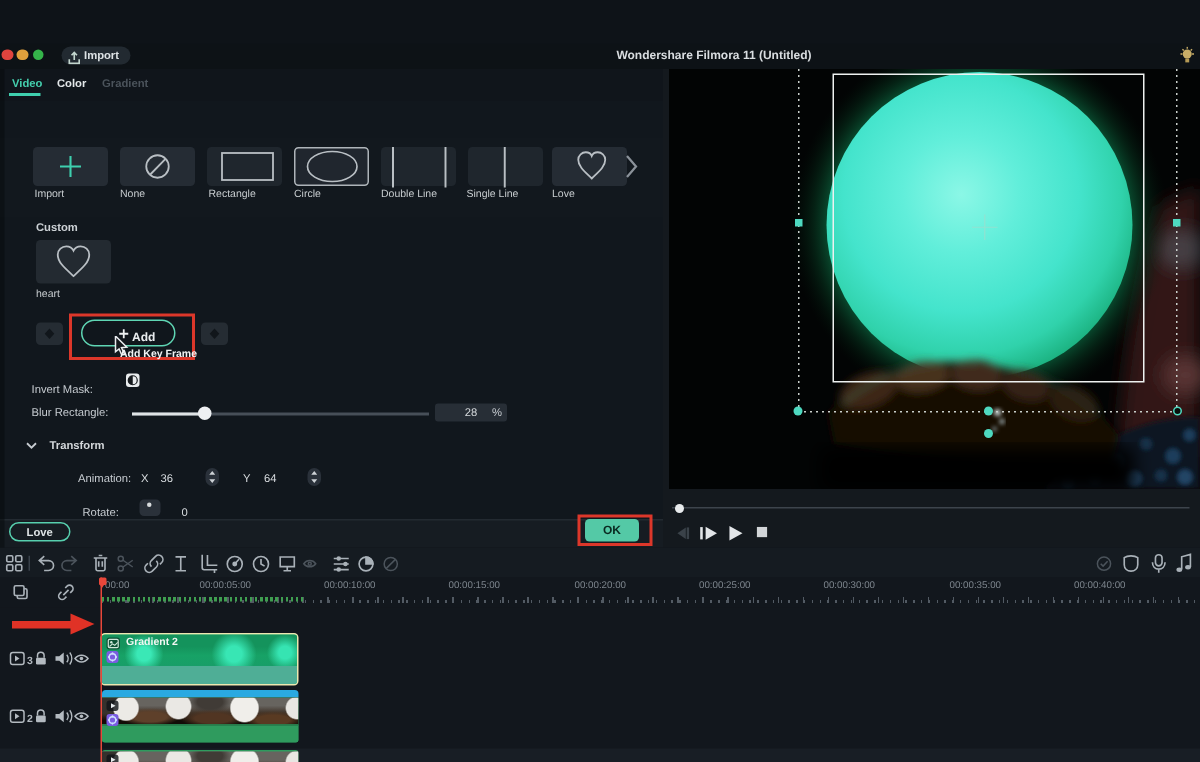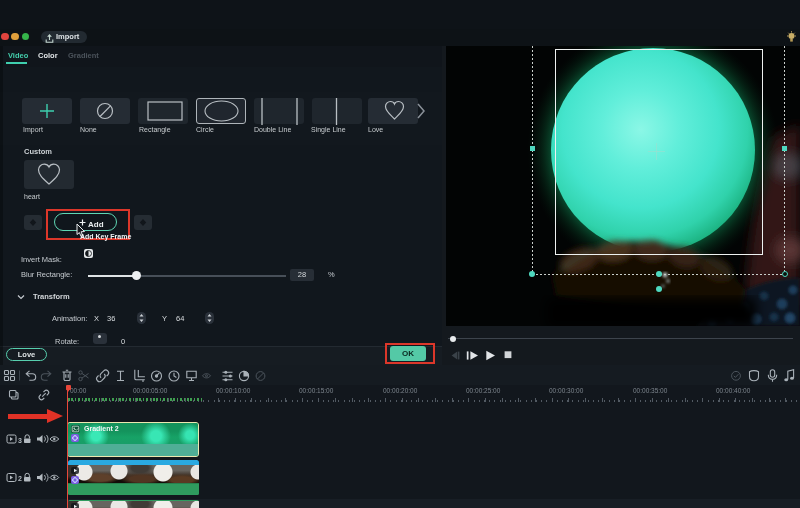--- a/index.html
+++ b/index.html
@@ -24,21 +24,21 @@
   #shaperow { left:0; top:46px; width:442px; height:53px; background:#12181e; }
   .tile { top:6px; width:50px; height:26px; background:#252c34; border-radius:3px; }
   .tlabel { top:34px; height:10px; color:#c7cccf; font-size:7px; }
   .shp { stroke:#b9bfc4; fill:none; }
   #custom-label { left:24px; top:101px; color:#ccd1d5; font-size:7.5px; font-weight:bold; }
   #hearttile { left:24px; top:114px; width:50px; height:29px; background:#232a31; border-radius:3px; }
   #heartlabel { left:24px; top:147px; color:#c7cccf; font-size:7px; }
   .kfbtn { top:169px; width:18px; height:15px; background:#252c33; border-radius:3px; }
   #addbtn { left:54px; top:167px; width:63px; height:18px; border:1.5px solid #5fd6b4; border-radius:9px; background:#10161c; color:#e8ecee; font-size:8px; font-weight:bold; text-align:center; line-height:15px; }
   .lbl { color:#c6cbd0; font-size:7.5px; }
-  #blurval { left:290px; top:223px; width:24px; height:12px; background:#272e36; border-radius:2px; color:#d6dadd; font-size:7.5px; text-align:center; line-height:12px; }
+  #blurval { left:290px; top:223px; width:48px; height:12px; background:#272e36; border-radius:2px; color:#d6dadd; font-size:7.5px; text-align:center; line-height:12px; }
   .spin { width:9px; height:12px; background:#2a313a; border-radius:4.5px; }
   #bottombar { left:0; top:300px; width:442px; height:19px; background:#161c22; border-top:1px solid #232a31; }
   #resetbtn { left:6px; top:302px; width:41px; height:13px; border:1.2px solid #57cfae; border-radius:7px; color:#dfe4e6; font-size:7.5px; font-weight:bold; text-align:center; line-height:11px; }
   #okbtn { left:390px; top:300px; width:36px; height:15px; background:#54c9a6; border-radius:3px; color:#0a2a21; font-size:8px; font-weight:bold; text-align:center; line-height:15px; }
 
   
   .redbox { border:2.5px solid #dc372a; }
 
   
   #preview { left:442px; top:17px; width:358px; height:319px; background:#14191e; }
@@ -86,20 +86,21 @@
   <div id="topbar" class="abs">
     <div class="abs tl" style="left:1px; background:#e0443e;"></div>
     <div class="abs tl" style="left:11px; background:#e0a03c;"></div>
     <div class="abs tl" style="left:21.5px; background:#35b44a;"></div>
     <div class="abs" id="importbtn">Import
       <svg class="abs" style="left:4px; top:2.5px;" width="9" height="9" viewBox="0 0 9 9">
         <path d="M1.2 5.5 v2.7 h6.6 V5.5" stroke="#c3d6ce" stroke-width="1.1" fill="none"></path>
         <path d="M4.5 6 V1 M2.7 2.8 L4.5 0.9 l1.8 1.9" stroke="#c3d6ce" stroke-width="1.1" fill="none"></path>
       </svg>
     </div>
+    <div class="abs" id="title">Wondershare Filmora 11 (Untitled)</div>
     <svg class="abs" style="left:786px; top:2px;" width="11" height="12" viewBox="0 0 11 12">
       <circle cx="5.5" cy="5" r="3" fill="#c9ae67"></circle>
       <rect x="4.2" y="8" width="2.6" height="2.6" fill="#b59a55"></rect>
       <g stroke="#c9ae67" stroke-width="0.9">
         <path d="M5.5 0.2 v1.3 M1 5 h1.3 M8.7 5 H10 M2.3 1.8 l0.9 0.9 M8.7 1.8 l-0.9 0.9"></path>
       </g>
     </svg>
   </div>
 
   <div id="leftpanel" class="abs">

